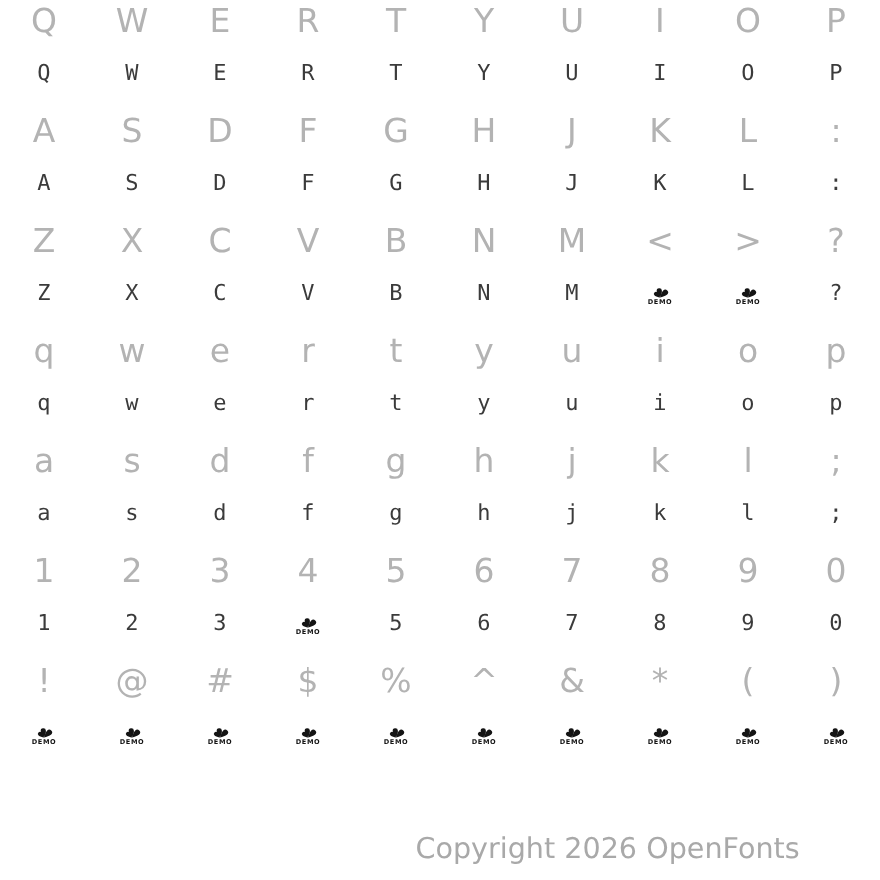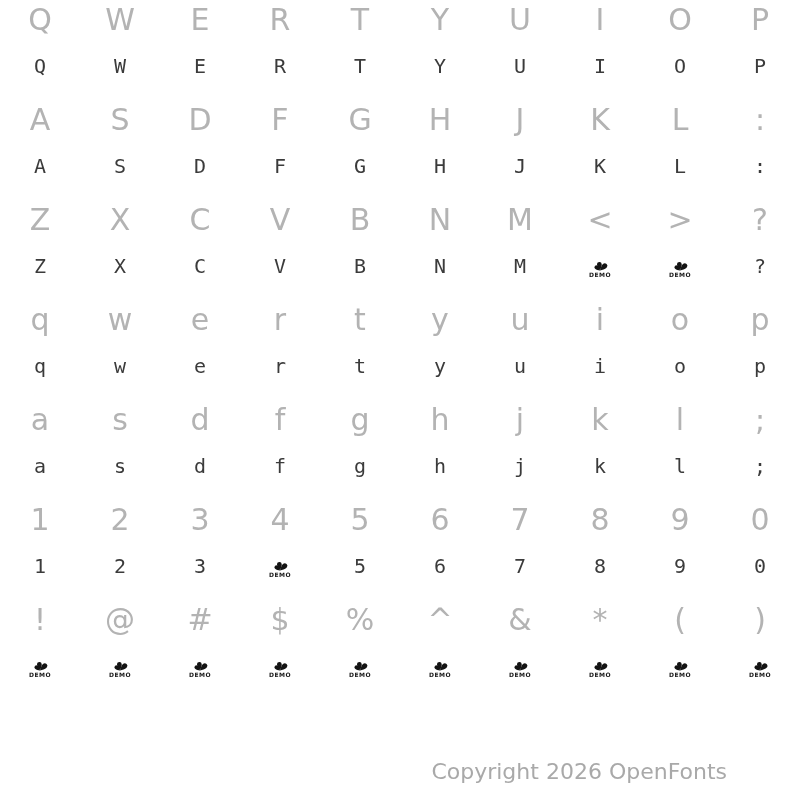--- a/index.html
+++ b/index.html
@@ -57,21 +57,21 @@
     font-size: 6px;
     font-weight: 700;
     letter-spacing: 0.5px;
     color: var(--demo-glyph, #141414);
   }
 
   .footer {
     position: absolute;
     top: 757px;
     right: 73px;
-    font-size: 22px;
+    font-size: 26px;
     line-height: 30px;
     color: var(--footer-text, #a9a9a9);
     font-family: "DejaVu Sans", "Liberation Sans", sans-serif;
     white-space: nowrap;
   }
 </style>
 </head>
 <body>
 
 <div class="page">

